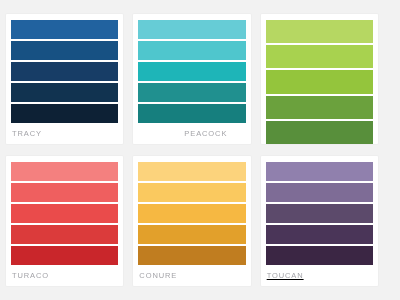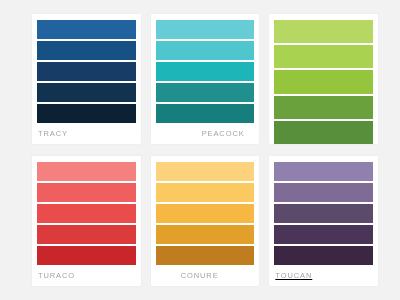--- a/index.html
+++ b/index.html
@@ -17,21 +17,21 @@
 
   #palette-grid {
     box-sizing: border-box;
     width: 400px;
     height: 300px;
     display: grid;
     grid-template-columns: repeat(3, 1fr);
     grid-template-rows: repeat(2, 1fr);
     column-gap: 10px;
     row-gap: 12px;
-    padding: 14px 22px 14px 32px;
+    padding: 14px 22px 14px 6px;
   }
 
   .palette-card {
     background: #ffffff;
     box-sizing: border-box;
     display: flex;
     flex-direction: column;
     padding: 5px 5px 0 5px;
     box-shadow: 0 0 0 1px rgba(0,0,0,0.015);
     border-radius: 1px;
@@ -108,21 +108,21 @@
       <div class="palette-label" style="color: rgb(163, 163, 168);">TURACO</div>
     </div>
     <div class="palette-card" style="background: rgb(255, 255, 255);">
       <div class="swatch-stack">
         <div class="swatch" style="background-color: rgb(252, 211, 124);"></div>
         <div class="swatch" style="background-color: rgb(250, 201, 95);"></div>
         <div class="swatch" style="background-color: rgb(246, 184, 66);"></div>
         <div class="swatch" style="background-color: rgb(226, 160, 43);"></div>
         <div class="swatch" style="background-color: rgb(192, 125, 32);"></div>
       </div>
-      <div class="palette-label" style="color: rgb(163, 163, 168); margin-left: 24px;">CONURE</div>
+      <div class="palette-label" style="color: rgb(163, 163, 168);">CONURE</div>
     </div>
     <div class="palette-card" style="background: rgb(255, 255, 255); text-decoration: underline;">
       <div class="swatch-stack">
         <div class="swatch" style="background-color: rgb(144, 128, 173);"></div>
         <div class="swatch" style="background-color: rgb(126, 108, 150);"></div>
         <div class="swatch" style="background-color: rgb(92, 74, 107);"></div>
         <div class="swatch" style="background-color: rgb(74, 53, 88);"></div>
         <div class="swatch" style="background-color: rgb(59, 38, 68);"></div>
       </div>
       <div class="palette-label" style="color: rgb(163, 163, 168);">TOUCAN</div>

